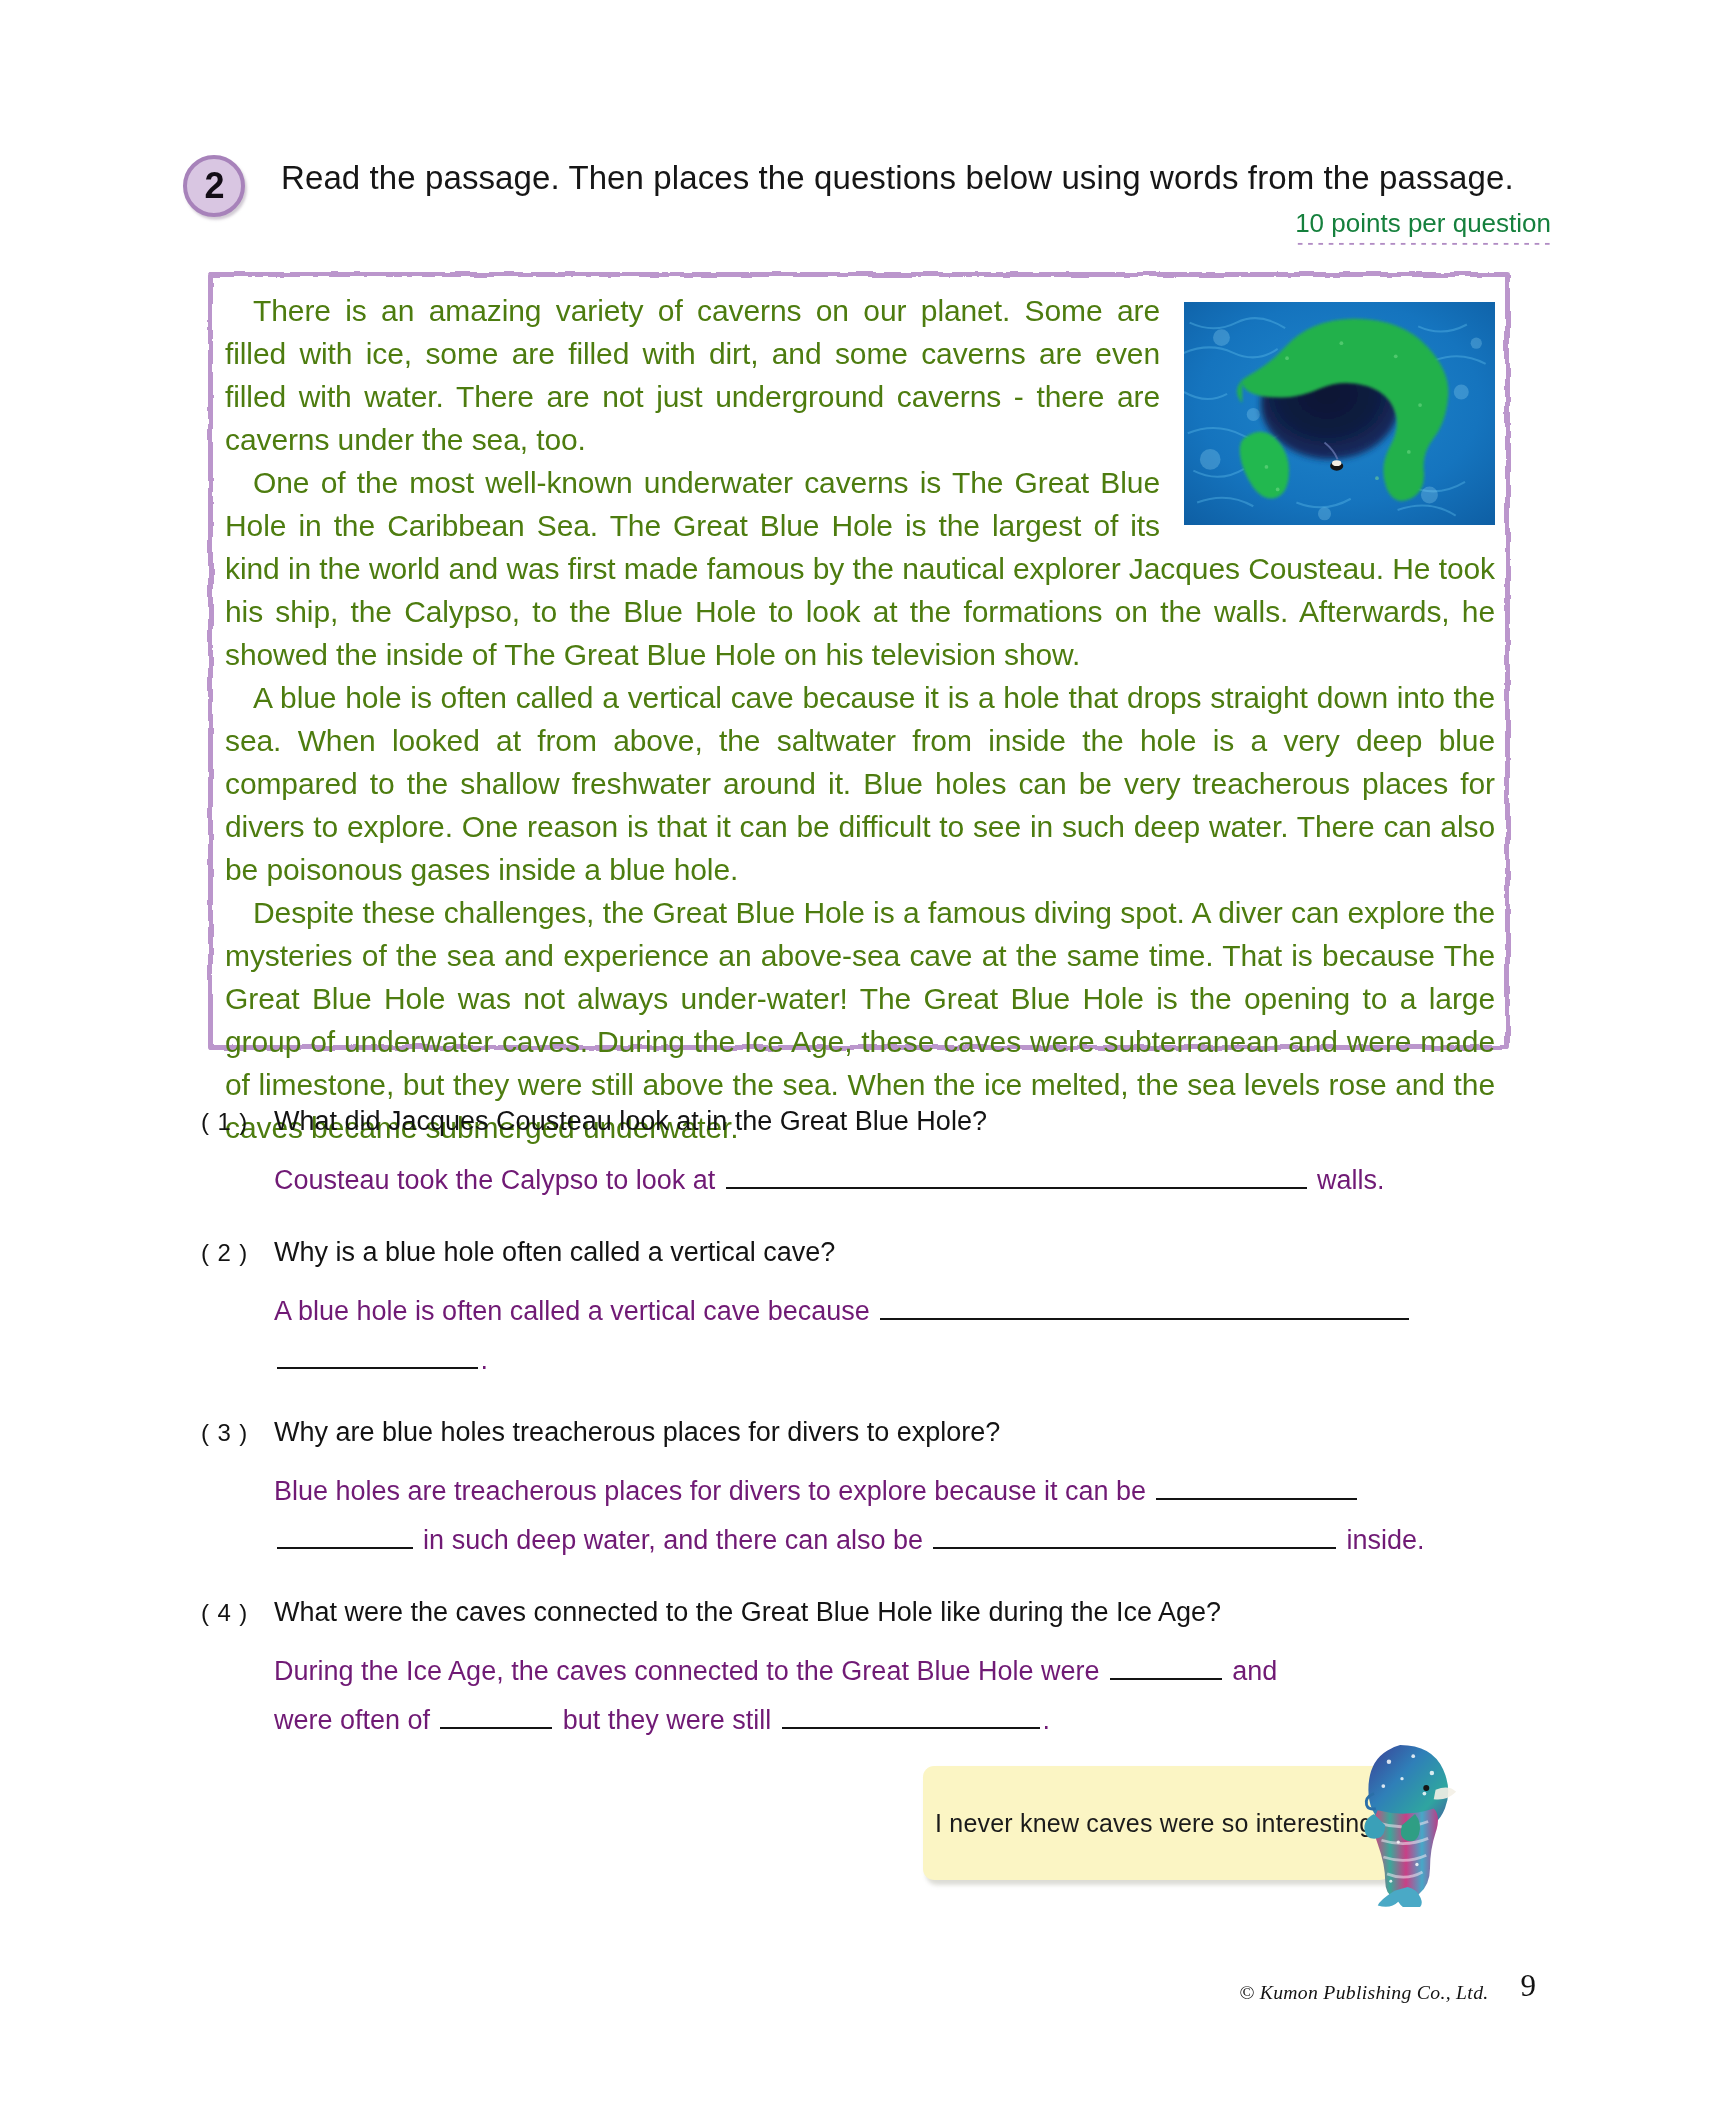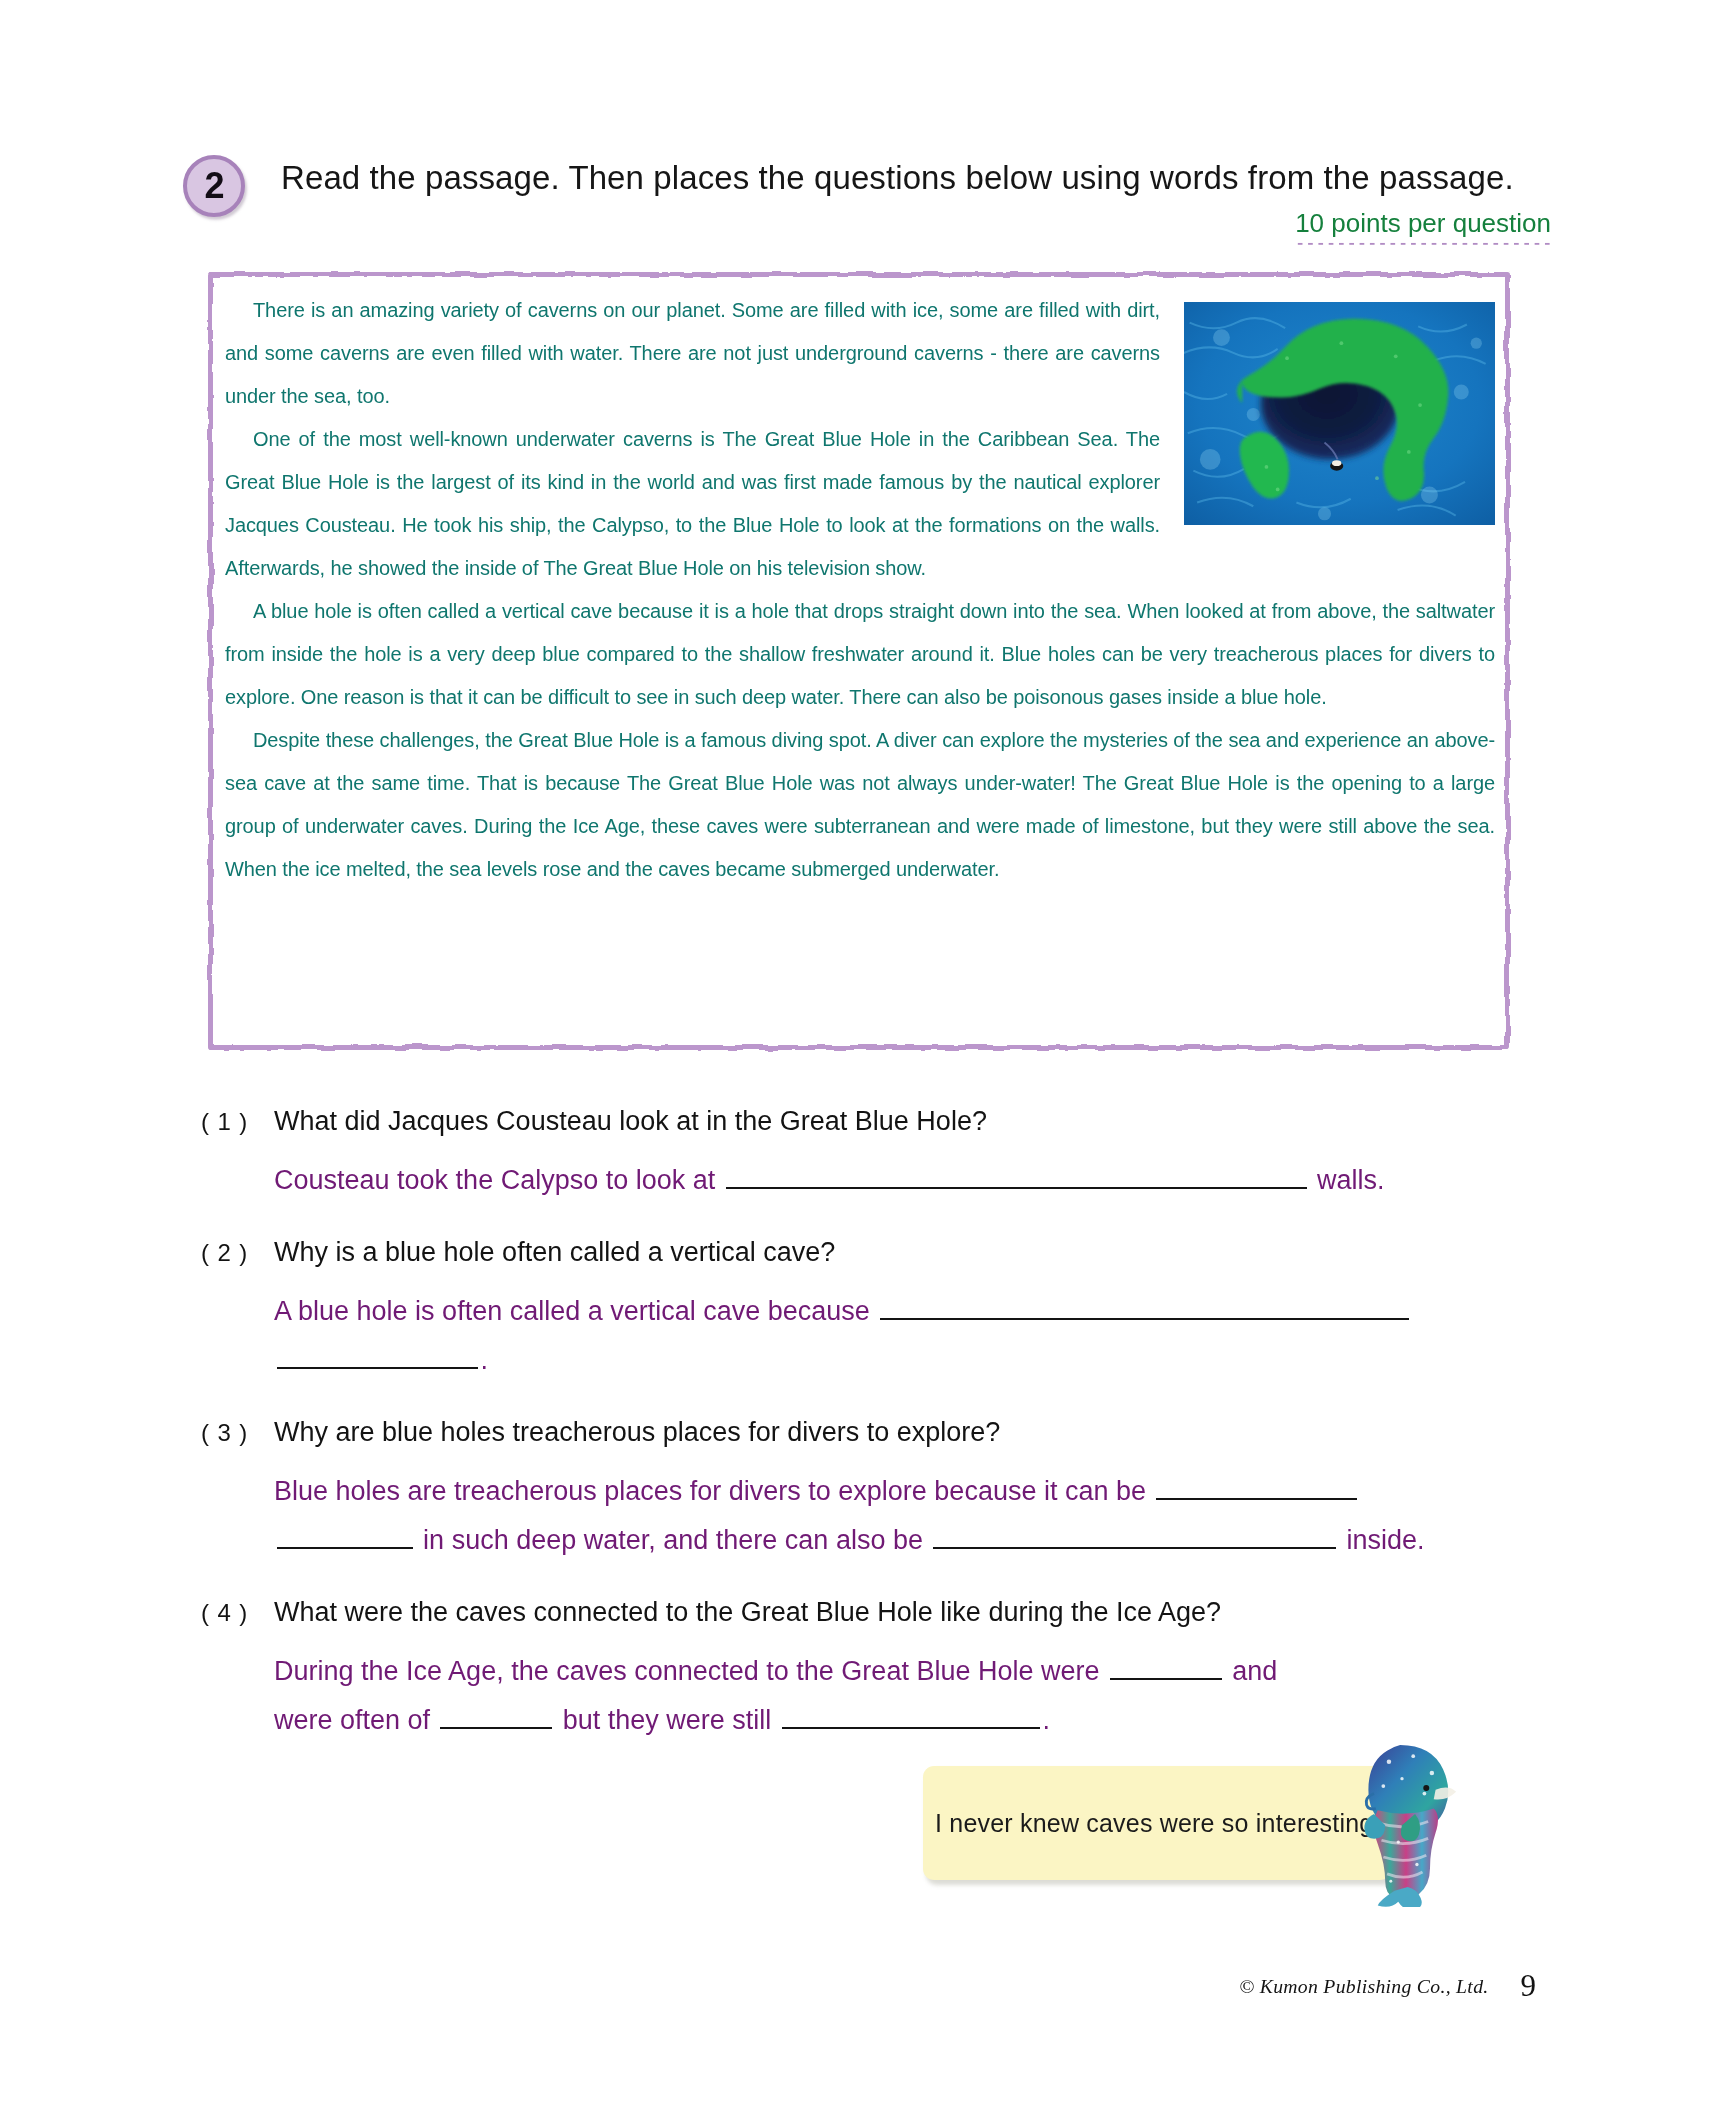--- a/index.html
+++ b/index.html
@@ -86,24 +86,24 @@
     filter: url(#roughen);
   }
   .passage-inner {
     position: absolute;
     left: 225px;
     top: 289px;
     width: 1270px;
     height: 740px;
   }
   .passage-text {
-    font-size: 20px;
+    font-size: 30px;
     line-height: 43px;
     text-align: justify;
-    color: #0f766e;
+    color: #4d7c0f;
     letter-spacing: -0.1px;
   }
   .passage-text p {
     margin: 0;
     text-indent: 28px;
   }
   .photo {
     float: right;
     width: 311px;
     height: 223px;
@@ -193,21 +193,21 @@
     height: 183px;
   }
   .mascot svg { display:block; width: 100%; height: 100%; }
 
   
   .footer {
     position: absolute;
     right: 197px;
     top: 1968px;
     display: flex;
-    align-items: center;
+    align-items: flex-end;
   }
   .copyright {
     font-family: "Liberation Serif", serif;
     font-style: italic;
     font-size: 19.7px;
     color: #131313;
     letter-spacing: 0.3px;
   }
   .page-number {
     font-family: "Liberation Serif", serif;

